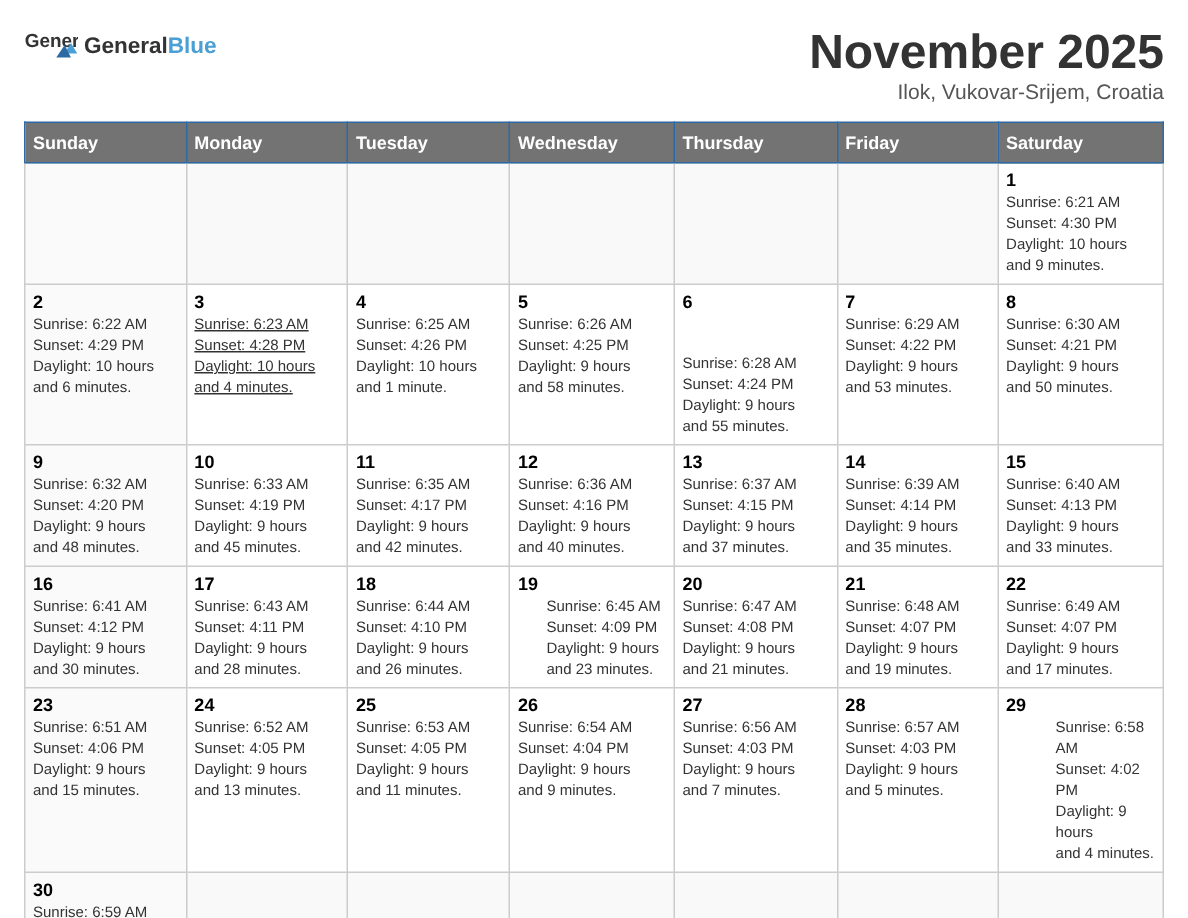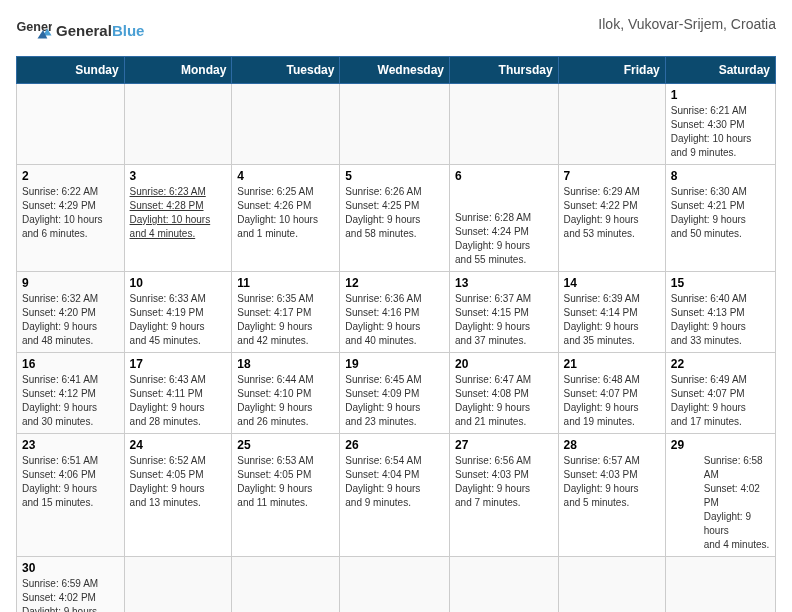--- a/index.html
+++ b/index.html
@@ -36,23 +36,23 @@
     .location {
       font-size: 14px;
       color: #555;
     }
     .calendar {
       width: 100%;
       border-collapse: collapse;
       font-size: 10.5px;
     }
     .calendar th {
-      background: #0c4a6e;
+      background: #737373;
       color: #fff;
-      text-align: right;
+      text-align: left;
       padding: 6px 5px;
       font-size: 12px;
       font-weight: bold;
       border: 1px solid #2d6aa3;
     }
     .calendar td {
       border: 1px solid #ccc;
       vertical-align: top;
       padding: 4px 5px;
       width: 113px;
@@ -87,20 +87,21 @@
       <polygon points="38,28 50,28 44,18" fill="#4a9fd4"></polygon>
       <polygon points="30,32 44,32 38,20" fill="#2d6aa3"></polygon>
     </svg>
     <div>
       <div style="font-size:15px; font-weight:bold; color:#333; line-height:1;">
         <span style="color:#333">General</span><span style="color:#4a9fd4">Blue</span>
       </div>
     </div>
   </div>
   <div class="title-block">
+    <div class="month-title">November 2025</div>
     <div class="location">Ilok, Vukovar-Srijem, Croatia</div>
   </div>
 </div>
 
 <table class="calendar">
   <thead>
     <tr>
     <th>Sunday</th>
         <th>Monday</th>
         <th>Tuesday</th>
@@ -245,21 +246,21 @@
         </td>
         <td>
           <span class="day-number">18</span>
           <div class="day-info" style="white-space: pre-line;">Sunrise: 6:44 AM
 Sunset: 4:10 PM
 Daylight: 9 hours
 and 26 minutes.</div>
         </td>
         <td>
           <span class="day-number">19</span>
-          <div class="day-info" style="white-space: pre-line;">Sunrise: 6:45 AM
+          <div class="day-info" style="white-space: pre-line; margin-left: 19px;">Sunrise: 6:45 AM
 Sunset: 4:09 PM
 Daylight: 9 hours
 and 23 minutes.</div>
         </td>
         <td>
           <span class="day-number">20</span>
           <div class="day-info" style="white-space: pre-line;">Sunrise: 6:47 AM
 Sunset: 4:08 PM
 Daylight: 9 hours
 and 21 minutes.</div>

